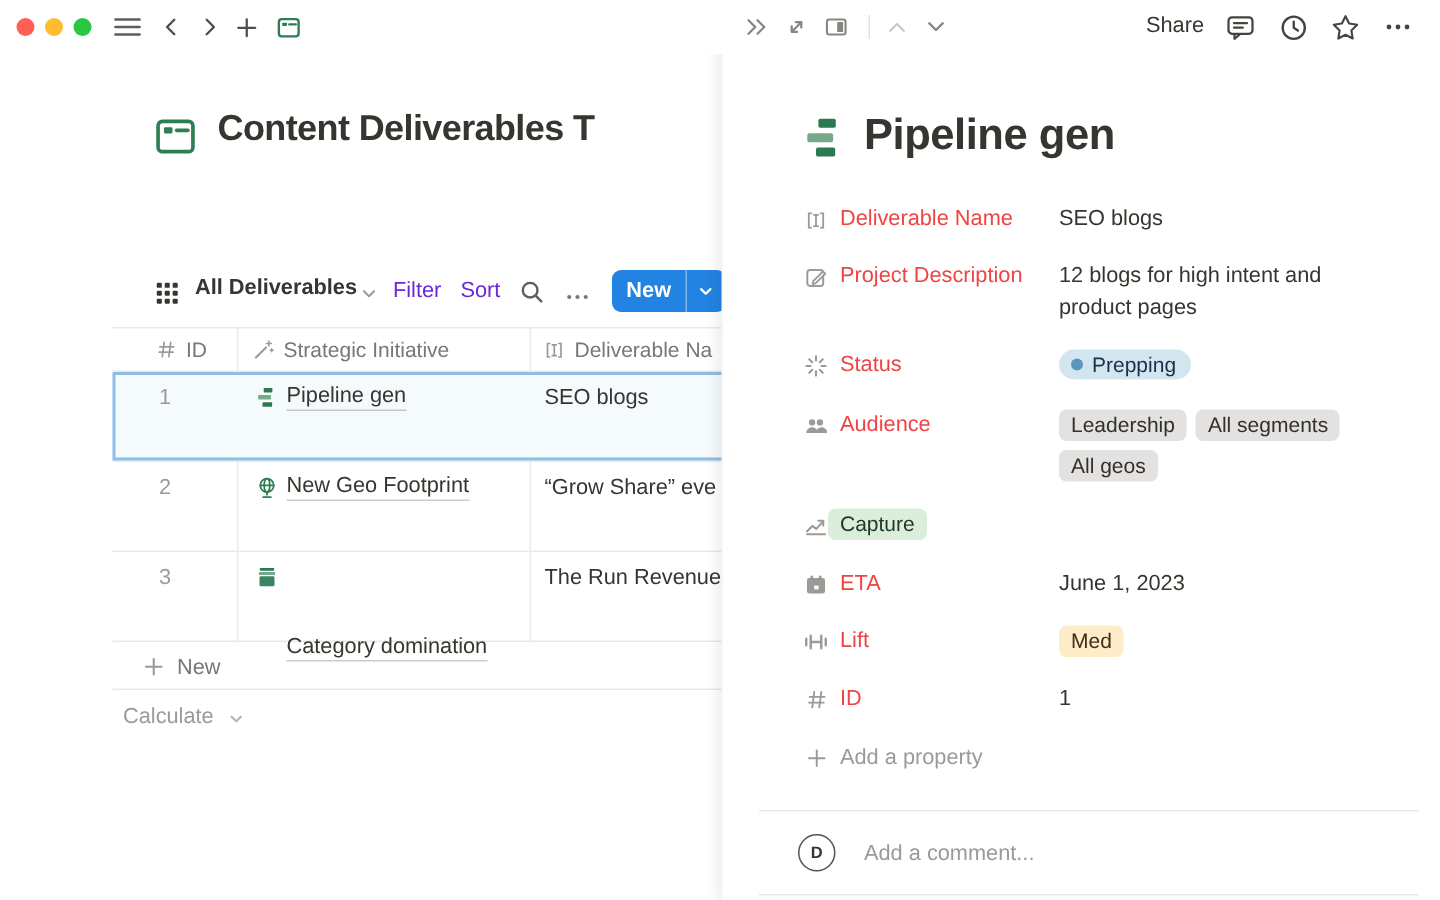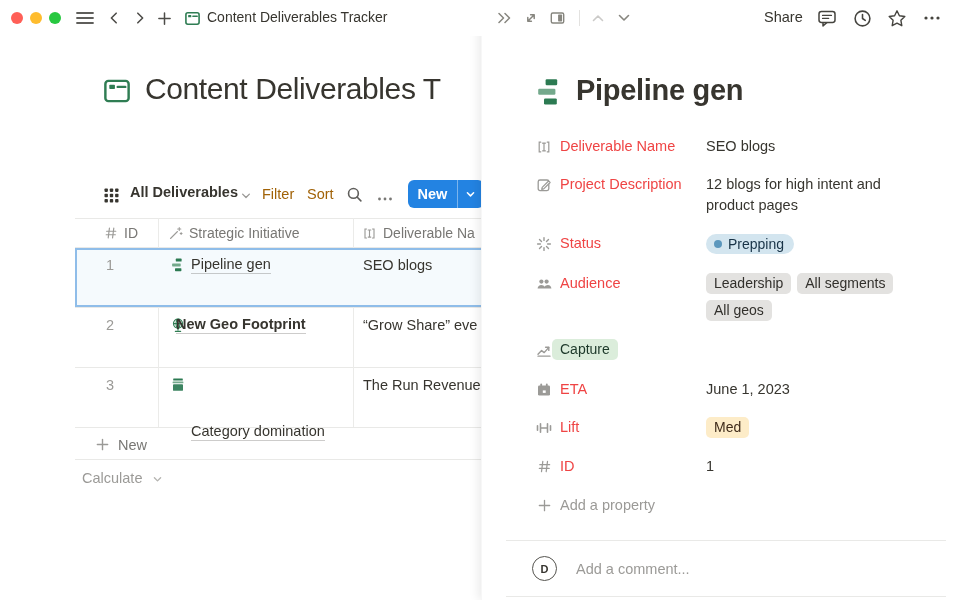--- a/index.html
+++ b/index.html
@@ -10,22 +10,22 @@
   .ic { display:inline-flex; align-items:center; justify-content:center; flex:none; }
   svg { display:block; }
 
   
   .titlebar { position:absolute; left:0; top:0; width:960px; height:36px; background:#fff; z-index:30; }
   .tl-dot { width:12px; height:12px; border-radius:50%; position:absolute; top:12px; }
   .tb-btn { position:absolute; top:8px; width:20px; height:20px; display:flex; align-items:center; justify-content:center; color:#4d4c48; cursor:default; }
   .tb-title { position:absolute; top:9px; font-size:14px; color:#37352f; white-space:nowrap; }
 
   
-  .page-title { position:absolute; left:145px; top:72px; font-size:30px; font-weight:400; letter-spacing:-0.4px; white-space:nowrap; z-index:2; }
-  .toolbar-text { font-size:14.5px; color:#a16207; position:absolute; top:186px; }
+  .page-title { position:absolute; left:145px; top:72px; font-size:24px; font-weight:700; letter-spacing:-0.4px; white-space:nowrap; z-index:2; }
+  .toolbar-text { font-size:14.5px; color:#6d28d9; position:absolute; top:186px; }
   .view-name { position:absolute; left:130px; top:184px; font-size:14.5px; font-weight:700; color:#37352f; }
   .new-btn { position:absolute; left:408px; top:180px; height:28px; width:76px; background:#2383e2; border-radius:6px; display:flex; align-items:stretch; color:#fff; z-index:3; }
   .new-btn-label { width:49px; display:flex; align-items:center; justify-content:center; font-size:14.5px; font-weight:600; }
   .new-btn-arrow { width:26px; display:flex; align-items:center; justify-content:center; border-left:1px solid rgba(255,255,255,.4); }
 
   
   .hline { position:absolute; left:75px; width:406px; height:1px; background:#e9e9e7; z-index:1; }
   .vline { position:absolute; top:218px; width:1px; height:209px; background:#ebebe9; z-index:1; }
   .th { position:absolute; top:225px; font-size:14px; color:#787774; display:flex; align-items:center; gap:6px; z-index:2; }
   .th .ic { color:#9b9a97; }
@@ -94,21 +94,20 @@
     </span>
     <span class="tb-btn" style="left:182px;color:#2f7d53;">
       <span class="ic">
         <svg width="17" height="17" viewBox="0 0 16 16">
             <rect x="1.8" y="2.6" width="12.4" height="10.8" rx="1.8" fill="none" stroke="currentColor" stroke-width="1.5"></rect>
             <rect x="3.9" y="4.8" width="3" height="2.1" rx="0.5" fill="currentColor"></rect>
             <path d="M8.4 5.85h4" stroke="currentColor" stroke-width="1.5" stroke-linecap="round"></path>
           </svg>
       </span>
     </span>
-    <span class="tb-title" style="left:207px;">Content Deliverables Tracker</span>
   </div>
 
   <span class="ph-btn" style="left:494px;z-index:31;">
     <span class="ic">
       <svg width="17" height="16" viewBox="0 0 16 16">
           <path d="M2.5 3.5 7 8l-4.5 4.5M8.5 3.5 13 8l-4.5 4.5" stroke="currentColor" stroke-width="1.5" fill="none" stroke-linecap="round" stroke-linejoin="round"></path>
         </svg>
     </span>
   </span>
   <span class="ph-btn" style="left:521px;z-index:31;">
@@ -288,21 +287,21 @@
   <span class="cell" style="left:363px;top:257px;">SEO blogs</span>
 
   <span class="cell rowid" style="left:106px;top:317px;">2</span>
   <span class="abs" style="left:170px;top:317px;color:#2f7d53;z-index:2;">
     <svg width="16" height="16" viewBox="0 0 16 16">
         <circle cx="8" cy="6.6" r="4.5" fill="none" stroke="currentColor" stroke-width="1.2"></circle>
         <ellipse cx="8" cy="6.6" rx="1.9" ry="4.5" fill="none" stroke="currentColor" stroke-width="1.1"></ellipse>
         <path d="M3.6 6.6h8.8M8 11.1v1.8M5.4 14.4h5.2" stroke="currentColor" stroke-width="1.2" fill="none" stroke-linecap="round"></path>
       </svg>
   </span>
-  <span class="cell title-link" style="left:176px;top:316px;font-weight:bold;">New Geo Footprint</span>
+  <span class="cell title-link" style="left:191px;top:316px;">New Geo Footprint</span>
   <span class="cell" style="left:363px;top:317px;">“Grow Share” eve</span>
 
   <span class="cell rowid" style="left:106px;top:377px;">3</span>
   <span class="abs" style="left:170px;top:377px;z-index:2;">
     <svg width="16" height="16" viewBox="0 0 16 16">
         <rect x="3.2" y="1.6" width="9.6" height="1.9" rx="0.5" fill="#2c7a52"></rect>
         <rect x="2.6" y="4.4" width="10.8" height="1.9" rx="0.5" fill="#74a98c"></rect>
         <rect x="3" y="7.2" width="10" height="6.6" rx="0.9" fill="#3c8461"></rect>
       </svg>
   </span>

